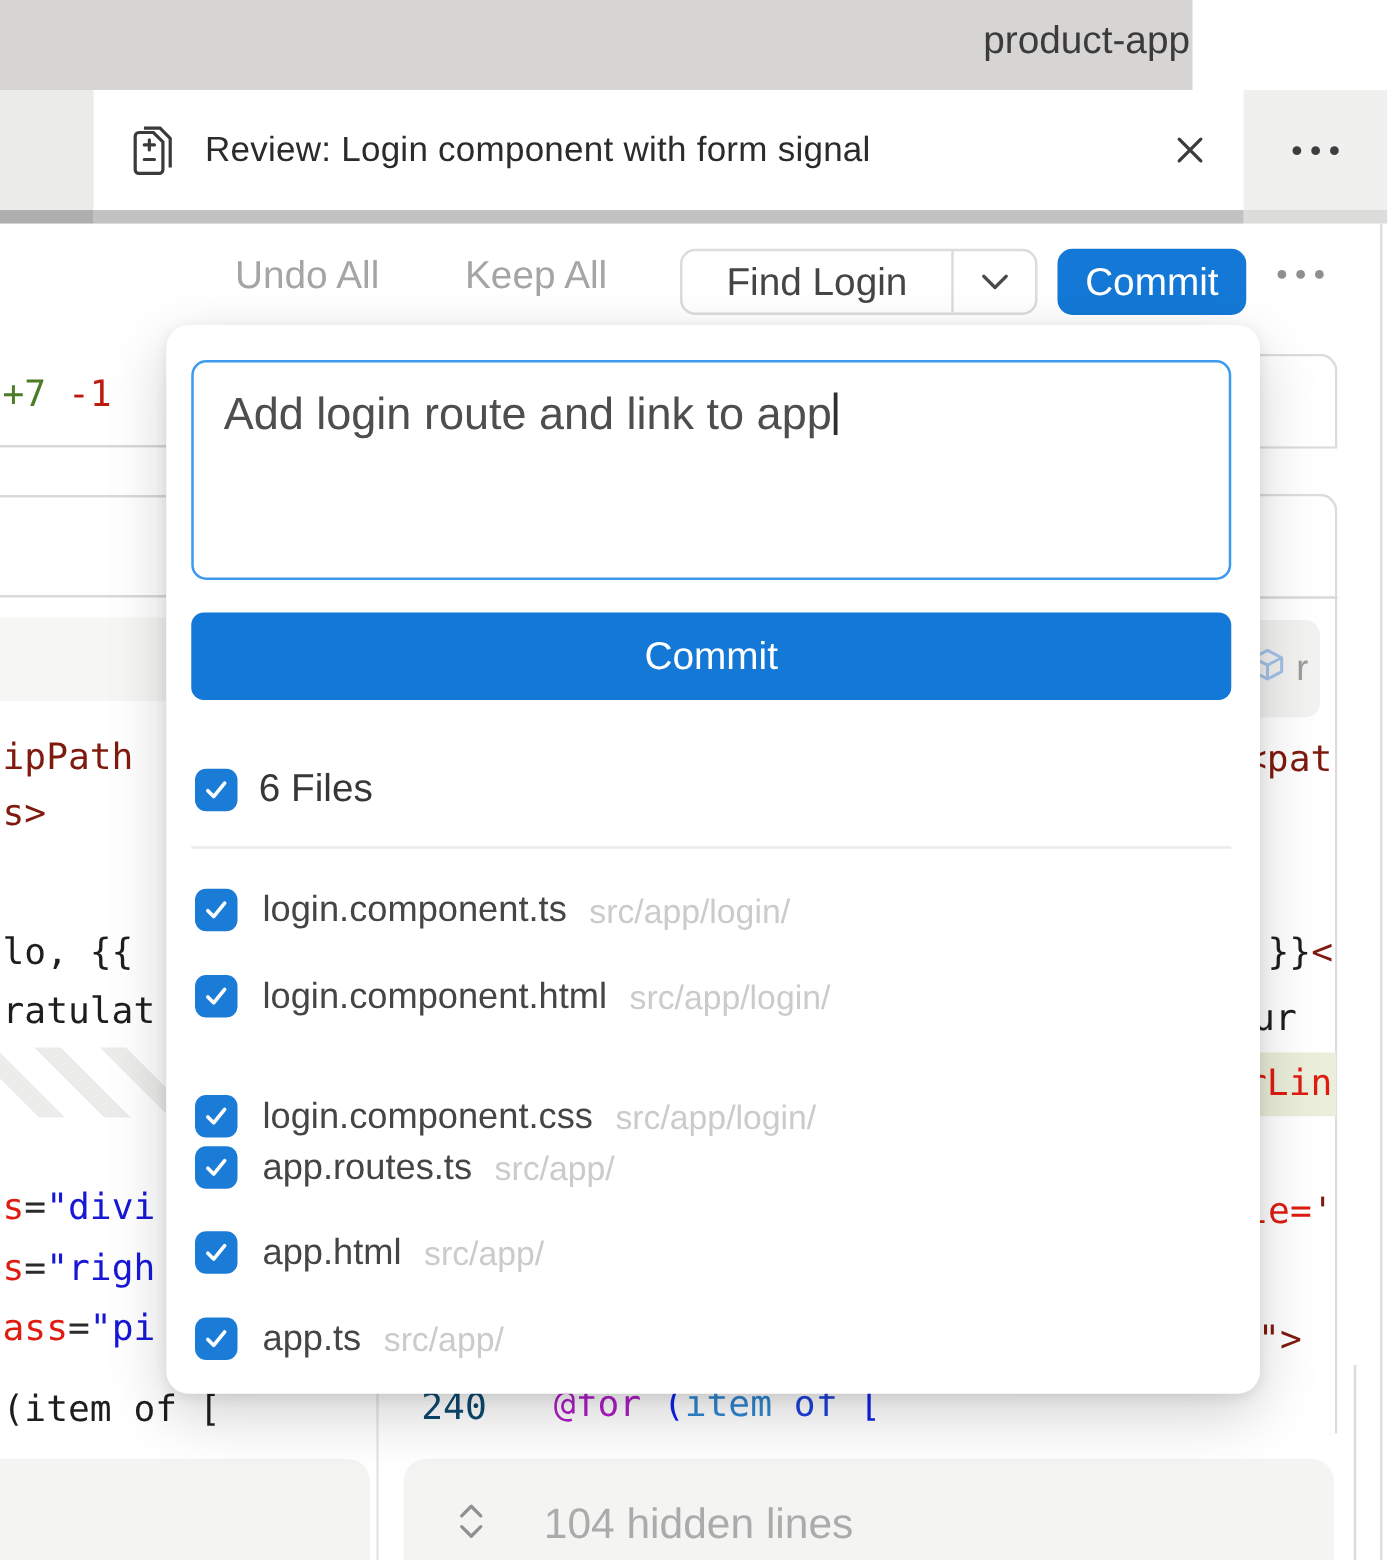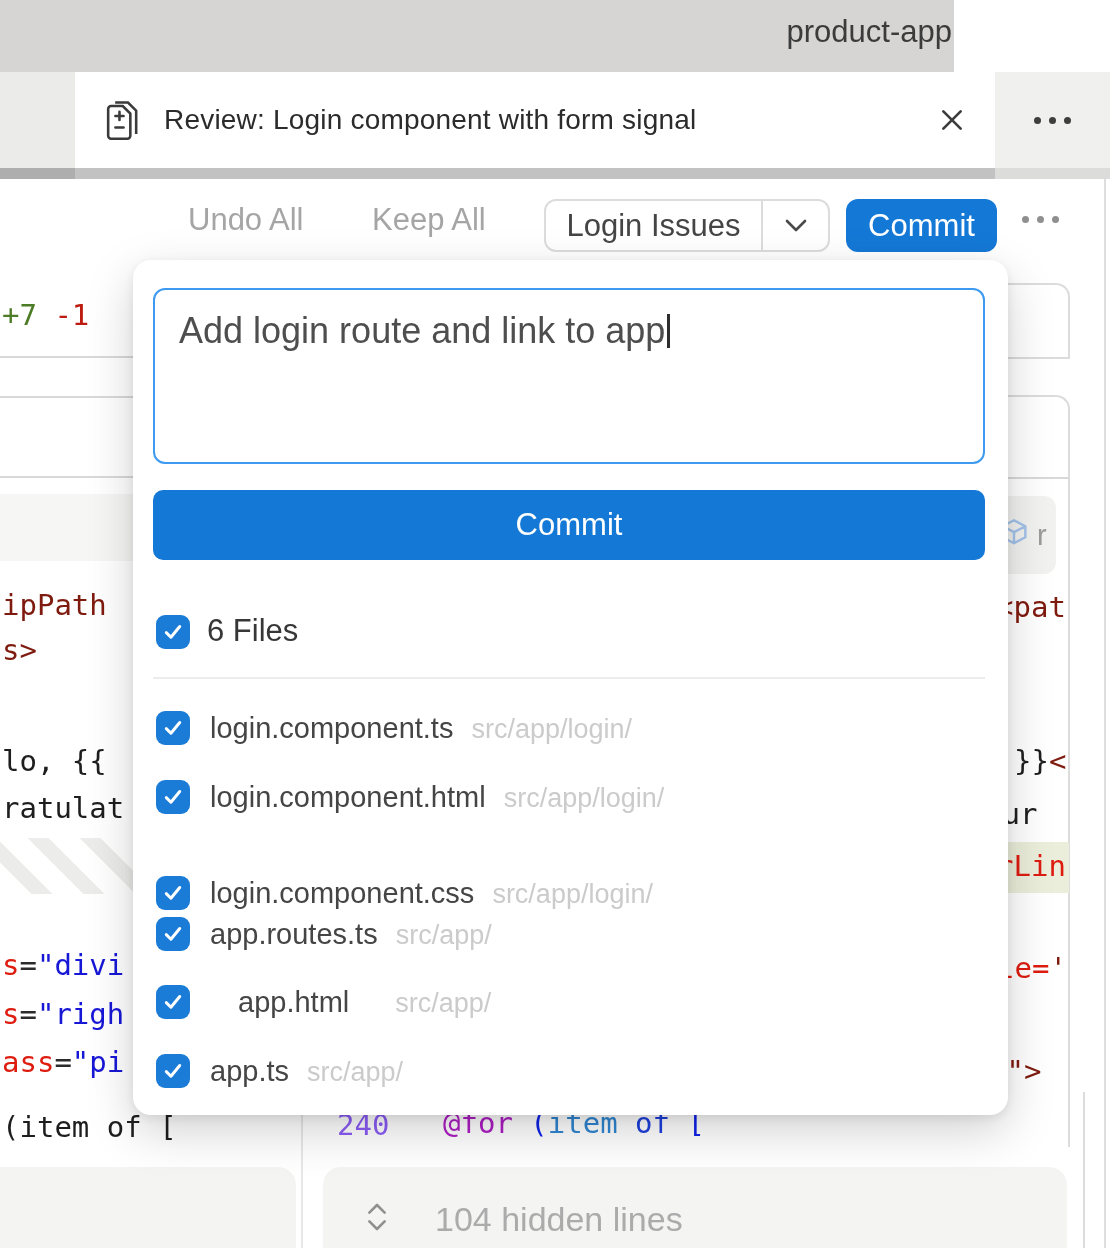--- a/index.html
+++ b/index.html
@@ -35,21 +35,21 @@
   .split-caret{flex:1;display:flex;align-items:center;justify-content:center;}
   .commit-sm{position:absolute;left:846px;top:20px;width:151px;height:53px;border-radius:12px;border:none;
              background:var(--accent-blue,#1478d6);color:#fff;font-size:31px;font-family:inherit;
              display:flex;align-items:center;justify-content:center;cursor:pointer;}
   .toolbar-dots{position:absolute;left:1022px;top:0;height:81px;display:flex;align-items:center;cursor:pointer;}
   
   .code{position:absolute;font-family:"DejaVu Sans Mono",monospace;font-size:29px;white-space:pre;z-index:1;color:#1e1e1e;}
   .t-add{color:#4c7c26;} .t-del{color:#bd1a10;}
   .t-dkred{color:#7f1a0e;} .t-red{color:#de1c10;} .t-blue{color:#1717d6;}
   .t-eq{color:#2b2b2b;} .t-kw{color:#ad1ec4;} .t-brk{color:#0f23e8;}
-  .t-ident{color:#2f86d2;} .t-of{color:#1e40dd;} .t-gutter{color:#8b5cf6;}
+  .t-ident{color:#2f86d2;} .t-of{color:#1e40dd;} .t-gutter{color:#0c4a6e;}
   .hl-h{position:absolute;height:2px;background:#d9d9d9;z-index:1;}
   .hl-v{position:absolute;width:2px;background:#dcdcdc;z-index:1;}
   .edge-line{position:absolute;left:1104px;top:179px;width:2px;height:1069px;background:#dedede;z-index:6;}
   .band{position:absolute;left:0;top:494px;width:133px;height:67px;background:#f6f6f5;z-index:1;}
   .hatch{position:absolute;left:0;top:838px;width:133px;height:56px;z-index:1;
          background:repeating-linear-gradient(45deg,#fff 0 22px,#ececeb 22px 37px);}
   .card{position:absolute;z-index:1;border:2px solid #dcdcdc;border-left:none;border-radius:0 14px 0 0;box-sizing:border-box;}
   .card-1{left:990px;top:283px;width:80px;height:76px;}
   .card-2{left:990px;top:395px;width:80px;height:752px;border-bottom:none;}
   .pkgbtn{position:absolute;left:993px;top:496px;width:63px;height:78px;border-radius:12px;background:#f2f2f1;
@@ -113,21 +113,21 @@
   </div>
 
   <div class="strip strip-a"></div>
   <div class="strip strip-b"></div>
   <div class="strip strip-c"></div>
 
   <div class="toolbar">
     <button class="tbtn-text" style="left:372px;">Keep All</button>
     <button class="tbtn-text" style="left:188px;">Undo All</button>
     <div class="split">
-      <span class="split-label">Login Issues</span>
+      <span class="split-label">Find Login</span>
       <span class="split-divider"></span>
       <span class="split-caret">
         <svg width="24" height="15" viewBox="0 0 24 15" fill="none">
           <path d="M3 3 L12 12 L21 3" stroke="#4a4a4a" stroke-width="2.6" stroke-linecap="round" stroke-linejoin="round"></path>
         </svg>
       </span>
     </div>
     <button class="commit-sm">Commit</button>
     <span class="toolbar-dots">
       <span class="dots gray">
@@ -236,21 +236,21 @@
     </div>
     <div class="row" style="top:651px;">
       <span class="cb">
           <svg width="22" height="22" viewBox="0 0 18 18" fill="none">
             <path d="M3.5 9.5 L7.3 13.3 L14.5 4.5" stroke="#fff" stroke-width="2.4" stroke-linecap="round" stroke-linejoin="round"></path>
           </svg>
         </span>
       <span class="fname">app.routes.ts</span>
       <span class="fpath">src/app/</span>
     </div>
-    <div class="row" style="top:719px;gap:28px;">
+    <div class="row" style="top:719px;">
       <span class="cb">
           <svg width="22" height="22" viewBox="0 0 18 18" fill="none">
             <path d="M3.5 9.5 L7.3 13.3 L14.5 4.5" stroke="#fff" stroke-width="2.4" stroke-linecap="round" stroke-linejoin="round"></path>
           </svg>
         </span>
       <span class="fname">app.html</span>
       <span class="fpath">src/app/</span>
     </div>
     <div class="row" style="top:788px;">
       <span class="cb">

